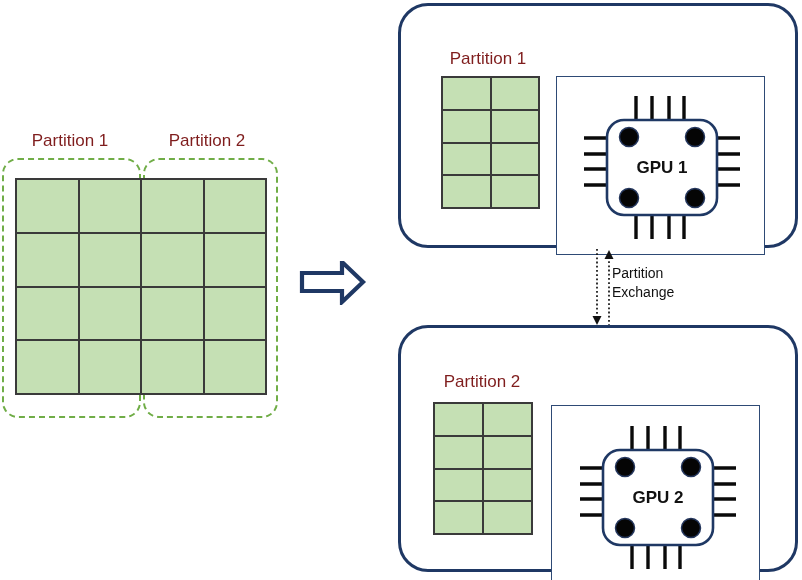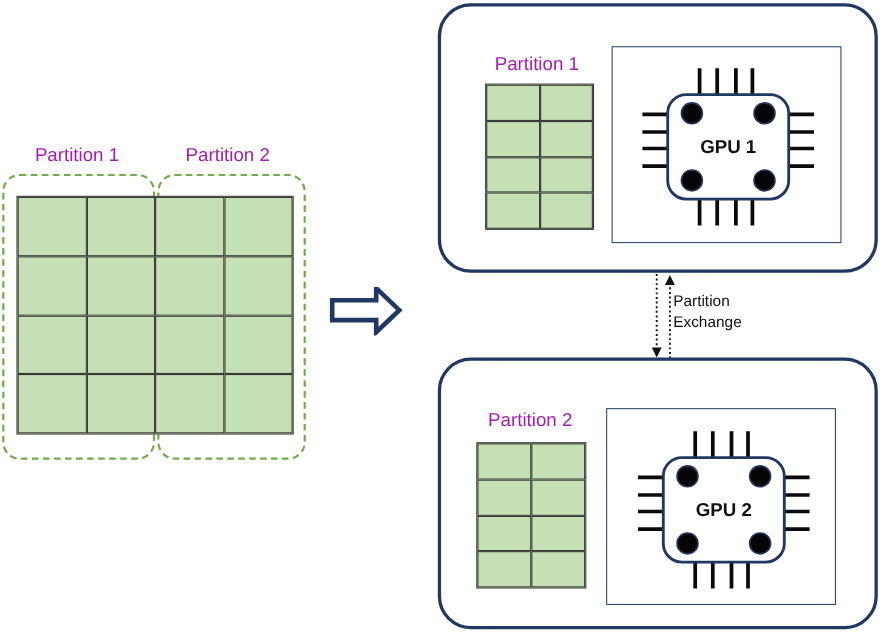--- a/index.html
+++ b/index.html
@@ -11,21 +11,21 @@
     color:#1a1a1a;
     overflow:hidden;
   }
   .abs{position:absolute;box-sizing:border-box;}
 
   
   .part-label{
     font-size:17px;
     text-align:center;
     white-space:nowrap;
-    color:#a21caf;
+    color:#7f1d1d;
   }
   .dashed-rect{
     border:2px dashed #70AD47;
     border-radius:16px;
     background:transparent;
   }
   .data-grid{
     display:grid;
     border:1px solid #3a3a3a;
     background:#C5E0B4;
@@ -37,20 +37,21 @@
 
   
   .gpu-box{
     border:3px solid #1F3864;
     border-radius:30px;
     background:#ffffff;
   }
   .chip-frame{
     border:1.5px solid #2E4A75;
     background:#ffffff;
+    margin-top:34px;
   }
   .chip-svg .pins{
     stroke:#0a0a0a;
     stroke-width:3.4;
     fill:none;
   }
   .chip-svg .chip-body{
     fill:#ffffff;
     stroke:#1F3864;
     stroke-width:2.6;

